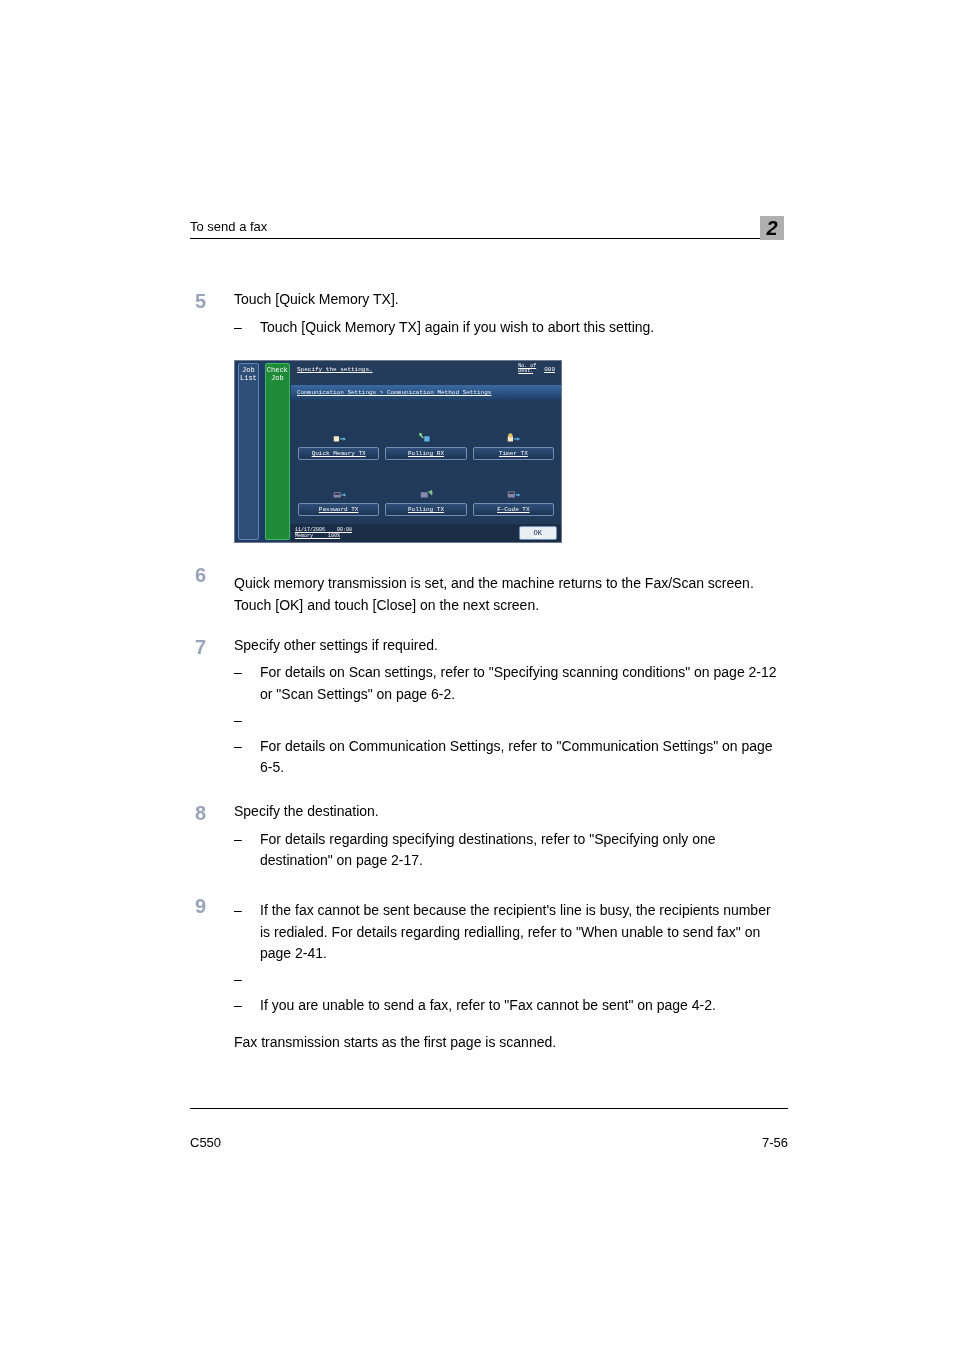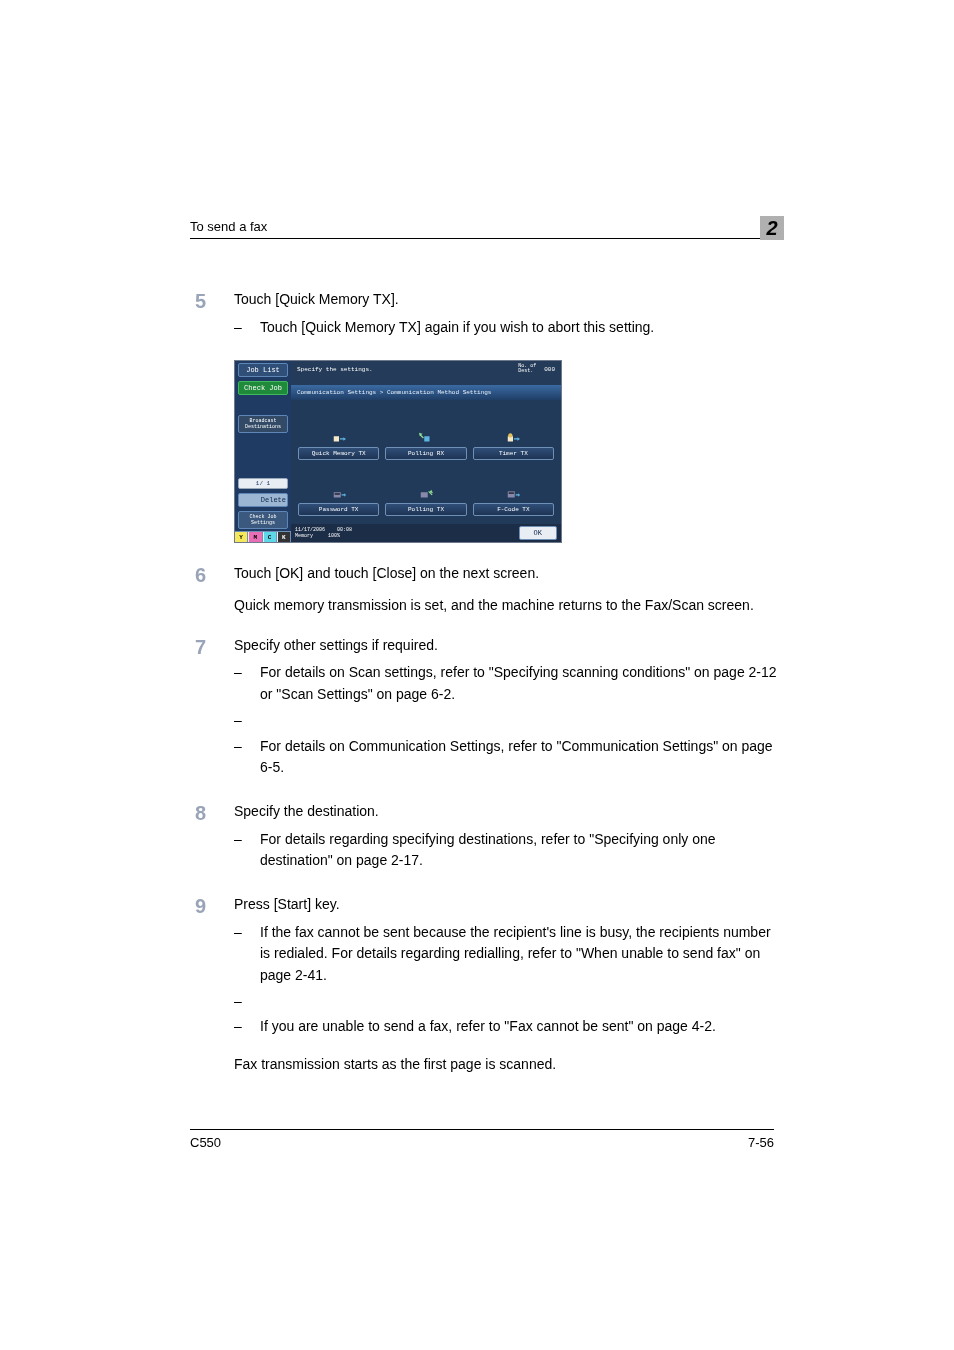--- a/index.html
+++ b/index.html
@@ -190,29 +190,29 @@
     display:flex; gap:1px; background:#e8eef4; border-top:1px solid #6f90b6;
   }
   .ss-status .chip {
     width:14px; height:10px; font-size:6px; font-weight:bold;
     display:flex; align-items:center; justify-content:center;
     color:#000; border-right:1px solid #6f90b6;
   }
   .ss-status .y{ background:#f5e85a;} .ss-status .m{ background:#e86fb6;}
   .ss-status .c{ background:#5ed7e8;} .ss-status .k{ background:#333; color:#fff;}
   .ss-container { display:flex; }
-  .ss-left-col { width:56px; background:#1f3a63; display:flex; flex-direction:column;}
-  .ss-right-col { flex:1; display:flex; flex-direction:column; }
+  .ss-left-col { width:56px; background:#1f3a63; display:flex; }
+  .ss-right-col { flex:1; display:flex; flex-direction:column;text-decoration:underline; }
   .footer-row {
     position: absolute;
     bottom: 200px;
     left: 190px;
-    right: 180px;
+    right: 166px;
     border-top: 1px solid #000;
-    padding-top: 5px;
+    padding-top: 26px;
     display: flex;
     justify-content: space-between;
     font-size: 13px;
   }
 </style>
 </head>
 <body>
 
 <div class="page">
 
@@ -331,22 +331,22 @@
             <div class="ss-okbtn">OK</div>
           </div>
         </div>
       </div>
     </div>
   </div>
 
   <div class="step">
     <div class="step-number">6</div>
     <div class="step-body">
+      <div style="margin-top:10px;">Quick memory transmission is set, and the machine returns to the Fax/Scan screen.</div>
       <div>Touch [OK] and touch [Close] on the next screen.</div>
-      <div style="margin-top:10px;">Quick memory transmission is set, and the machine returns to the Fax/Scan screen.</div>
     </div>
   </div>
 
   <div class="step">
     <div class="step-number">7</div>
     <div class="step-body">
       <div>Specify other settings if required.</div>
       <ul class="sub-list">
         <li>
             <span class="dash">–</span>
@@ -372,21 +372,20 @@
             <span class="dash">–</span>
             <span>For details regarding specifying destinations, refer to "Specifying only one destination" on page 2-17.</span>
           </li>
       </ul>
     </div>
   </div>
 
   <div class="step">
     <div class="step-number">9</div>
     <div class="step-body">
-      <div>Press [Start] key.</div>
       <ul class="sub-list">
         <li>
             <span class="dash">–</span>
             <span>If the fax cannot be sent because the recipient's line is busy, the recipients number is redialed. For details regarding redialling, refer to "When unable to send fax" on page 2-41.</span>
           </li>
         <li>
             <span class="dash">–</span>
           </li>
         <li>
             <span class="dash">–</span>

